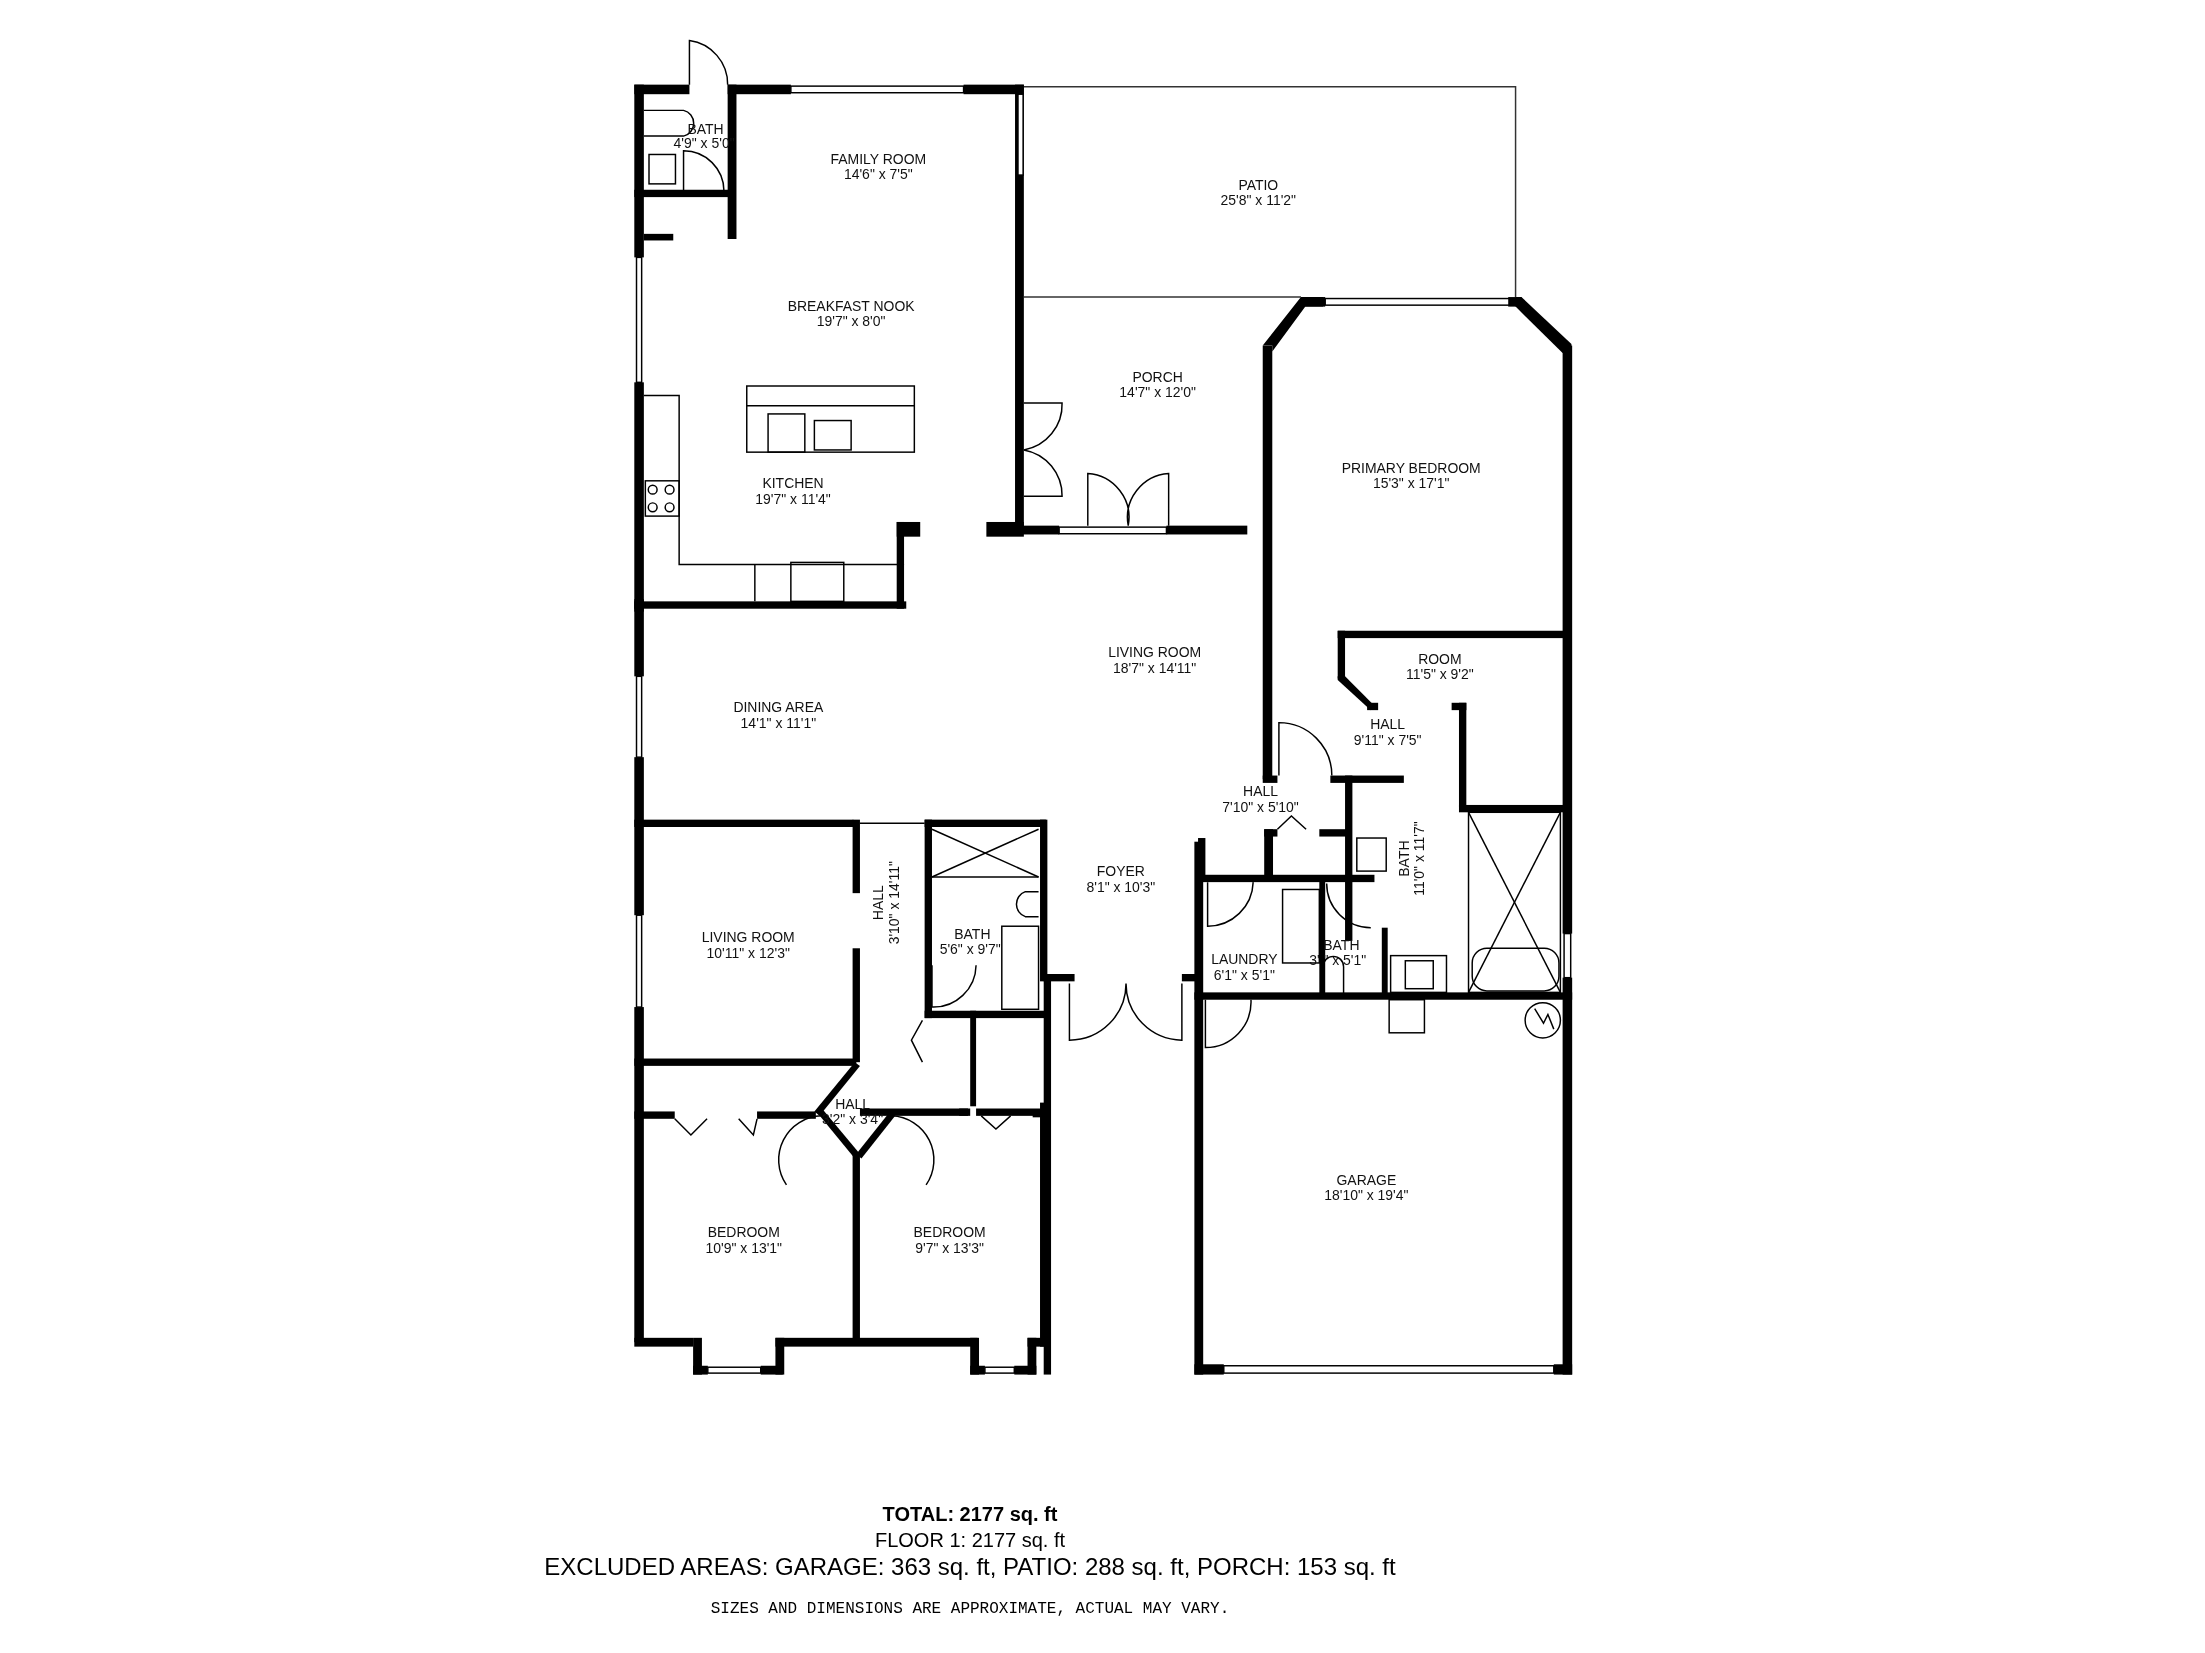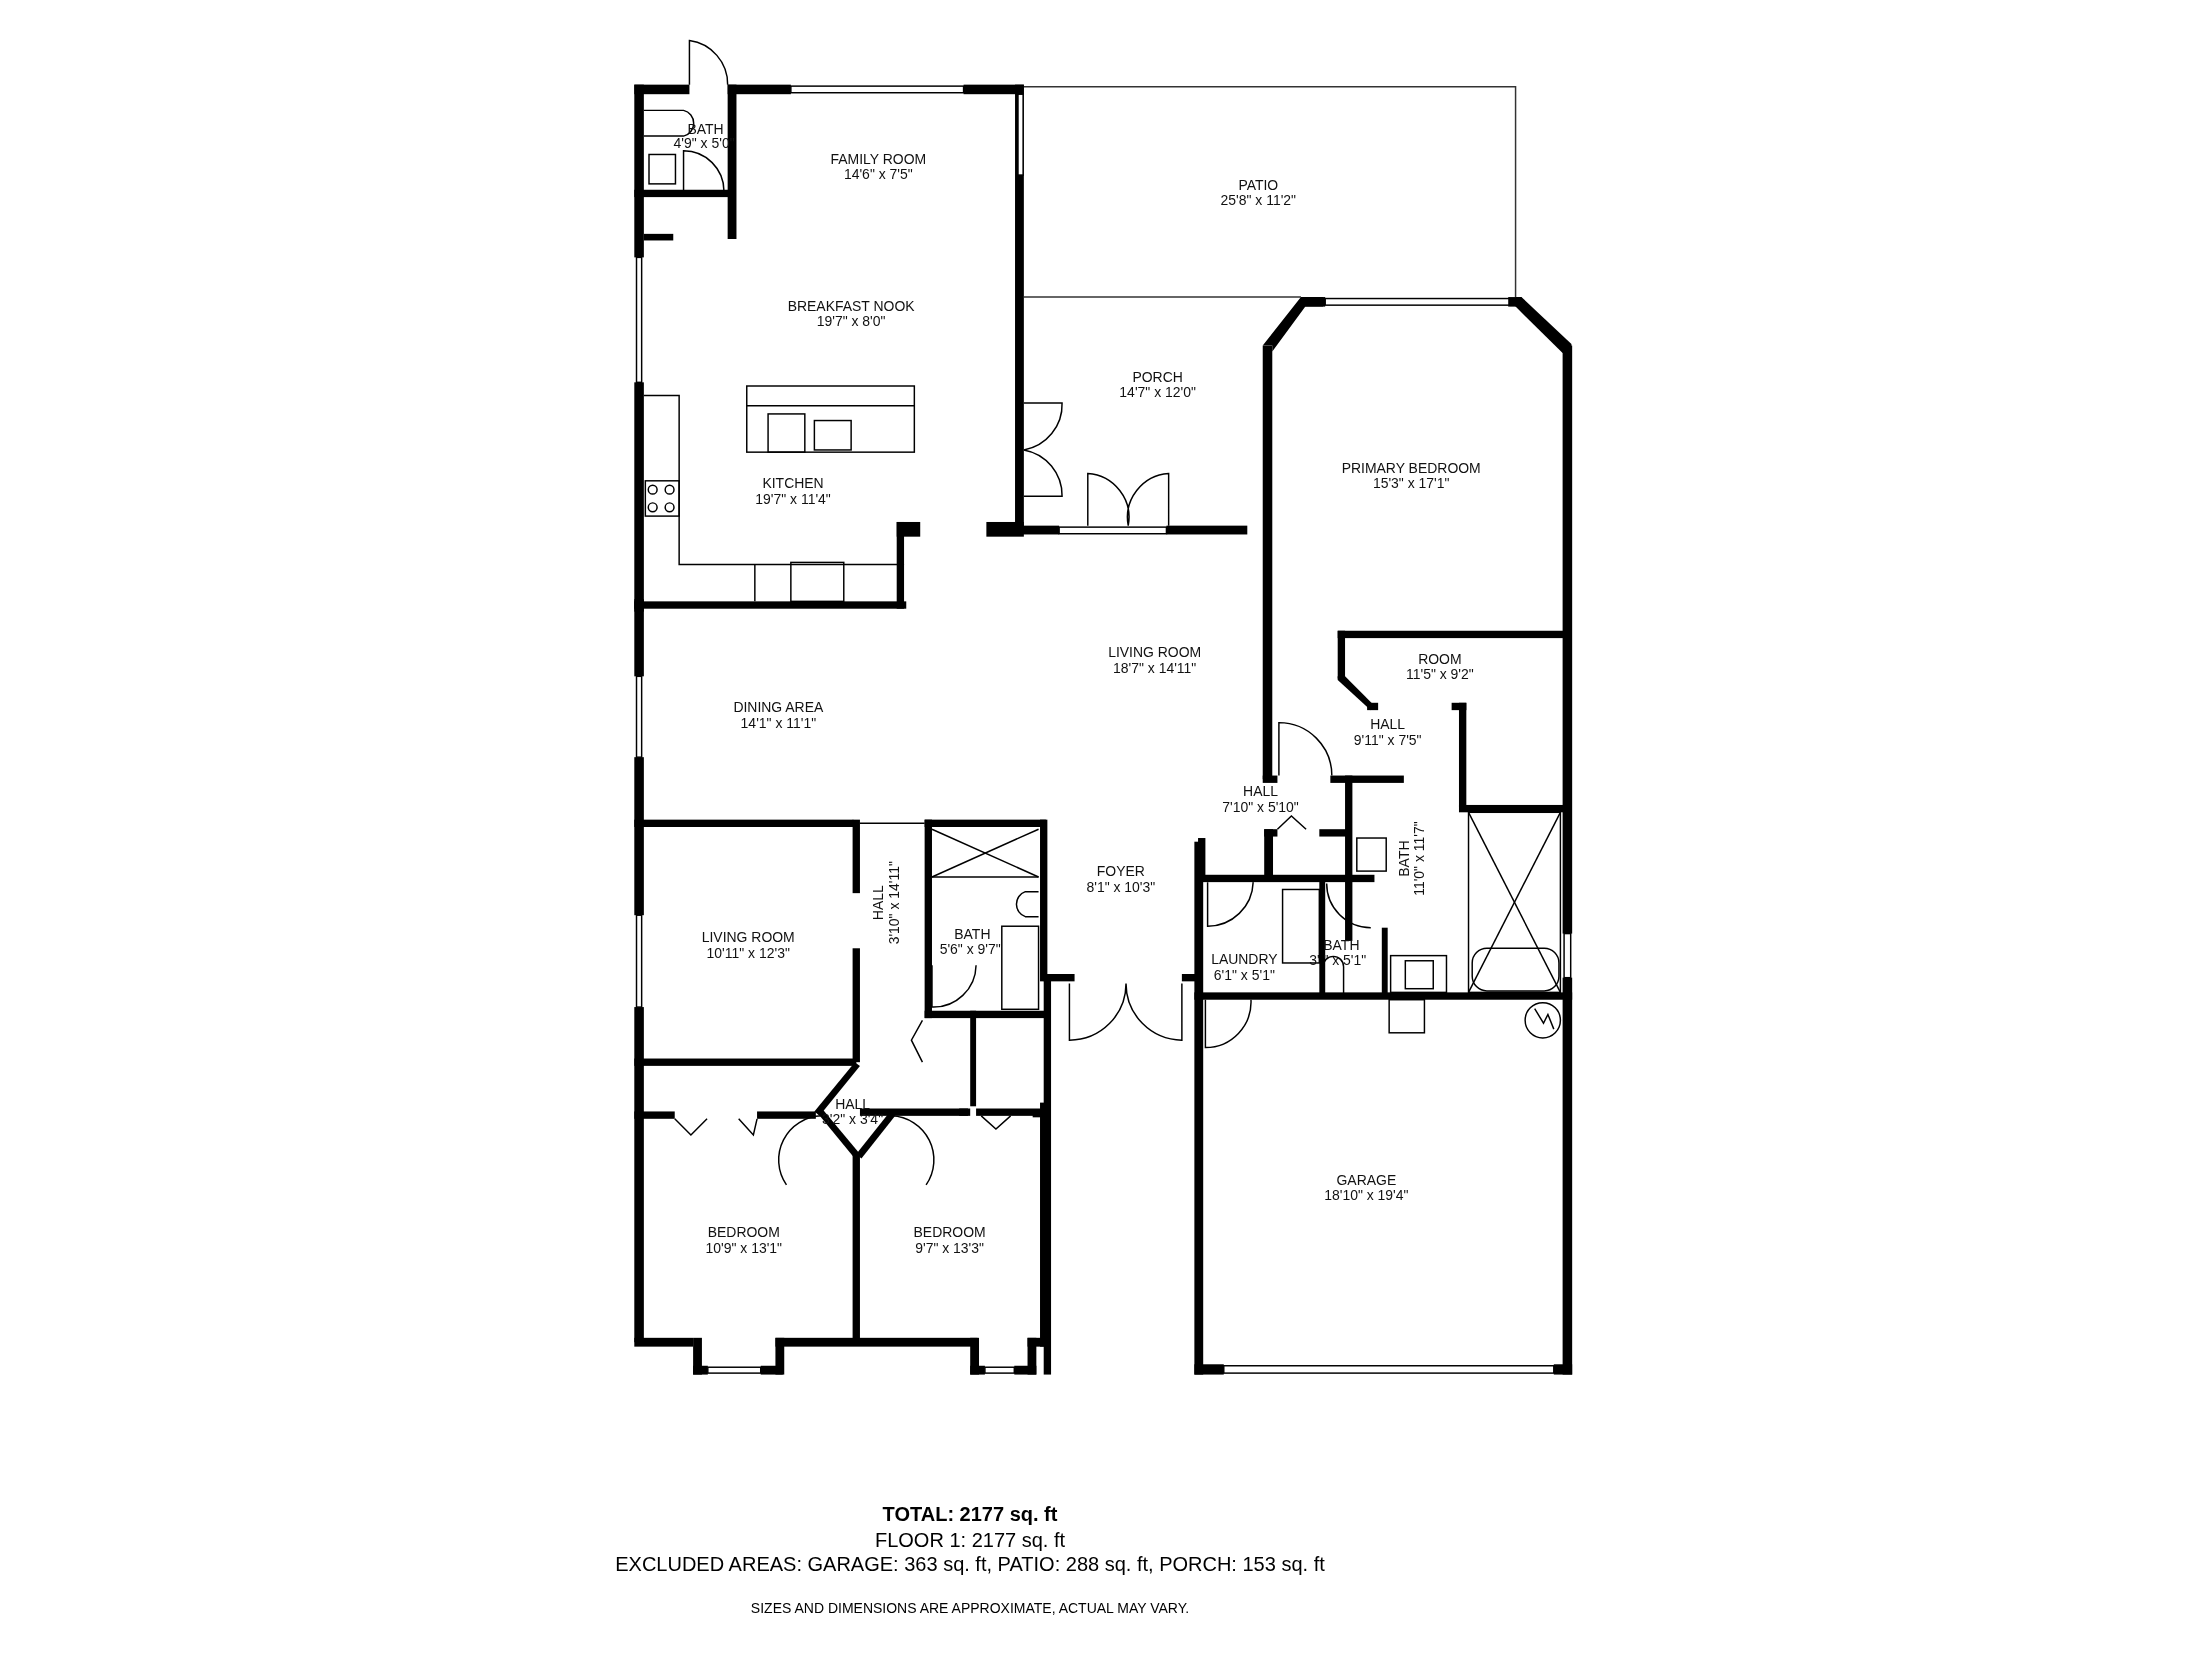--- a/index.html
+++ b/index.html
@@ -8,22 +8,22 @@
   #plan { position: absolute; left: 0; top: 0; width: 2205px; height: 1654px; }
   .wall { fill: #000; }
   .thin { fill: none; stroke: #000; stroke-width: 2; }
   .ext { fill: none; stroke: #333; stroke-width: 2; }
   .win { fill: #fff; stroke: #000; stroke-width: 2; }
   .room-name, .room-dim { font-family: "Liberation Sans", sans-serif; font-size: 19px; fill: #111; text-anchor: middle; }
   .footer { position: absolute; left: 0; width: 1940px; text-align: center; color: #000;
             font-family: "Liberation Sans", sans-serif; }
   .f-total { top: 1503px; font-size: 20px; font-weight: bold; }
   .f-floor { top: 1529px; font-size: 20px; text-align: center; }
-  .f-excl { top: 1553px; font-size: 20px; }
-  .f-note { top: 1600px; font-size: 14px; }
+  .f-excl { top: 1553px; font-size: 24px; }
+  .f-note { top: 1600px; font-size: 16px; font-family: Liberation Mono, monospace; }
 </style>
 </head>
 <body>
 
 <svg id="plan" viewBox="0 0 3000 2250" xmlns="http://www.w3.org/2000/svg">
 
   <g>
     <polyline class="ext" points="1393,118 2062,118 2062,404"></polyline>
     <line class="ext" x1="1393" y1="404" x2="1770" y2="404"></line>
   </g>

